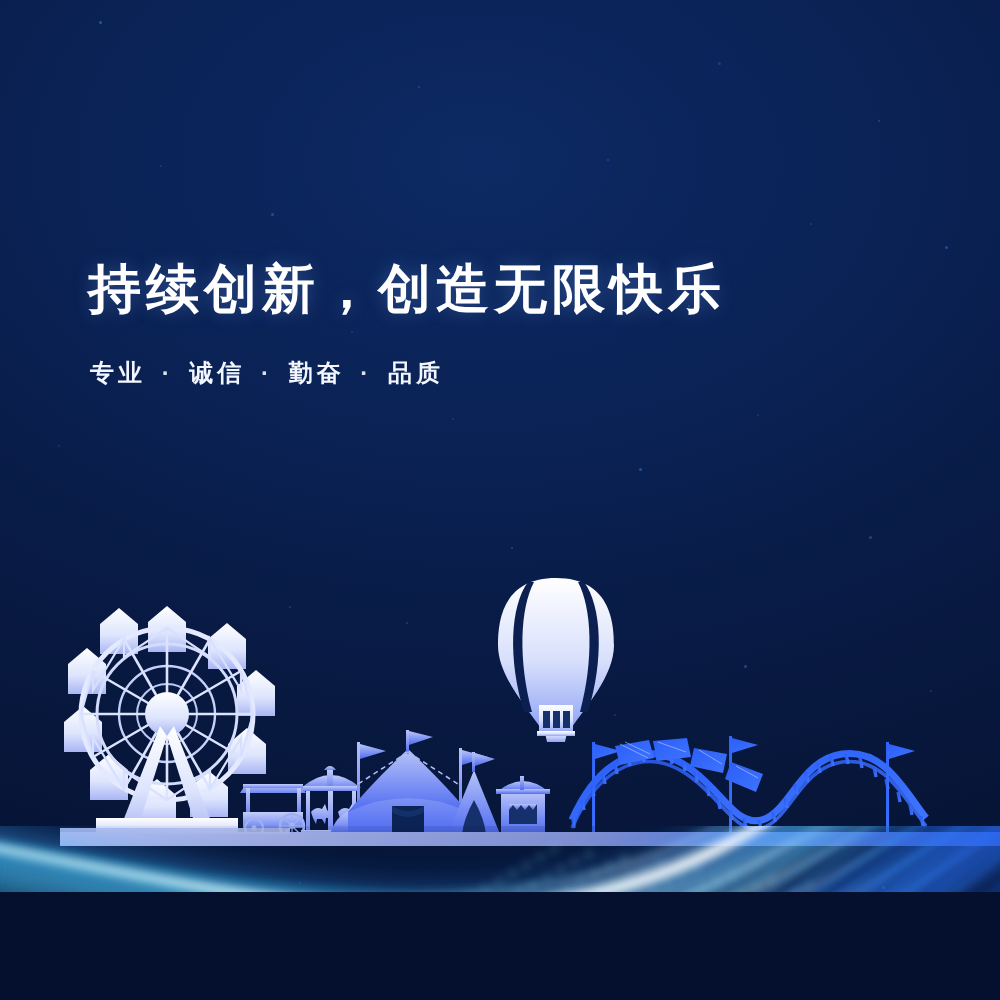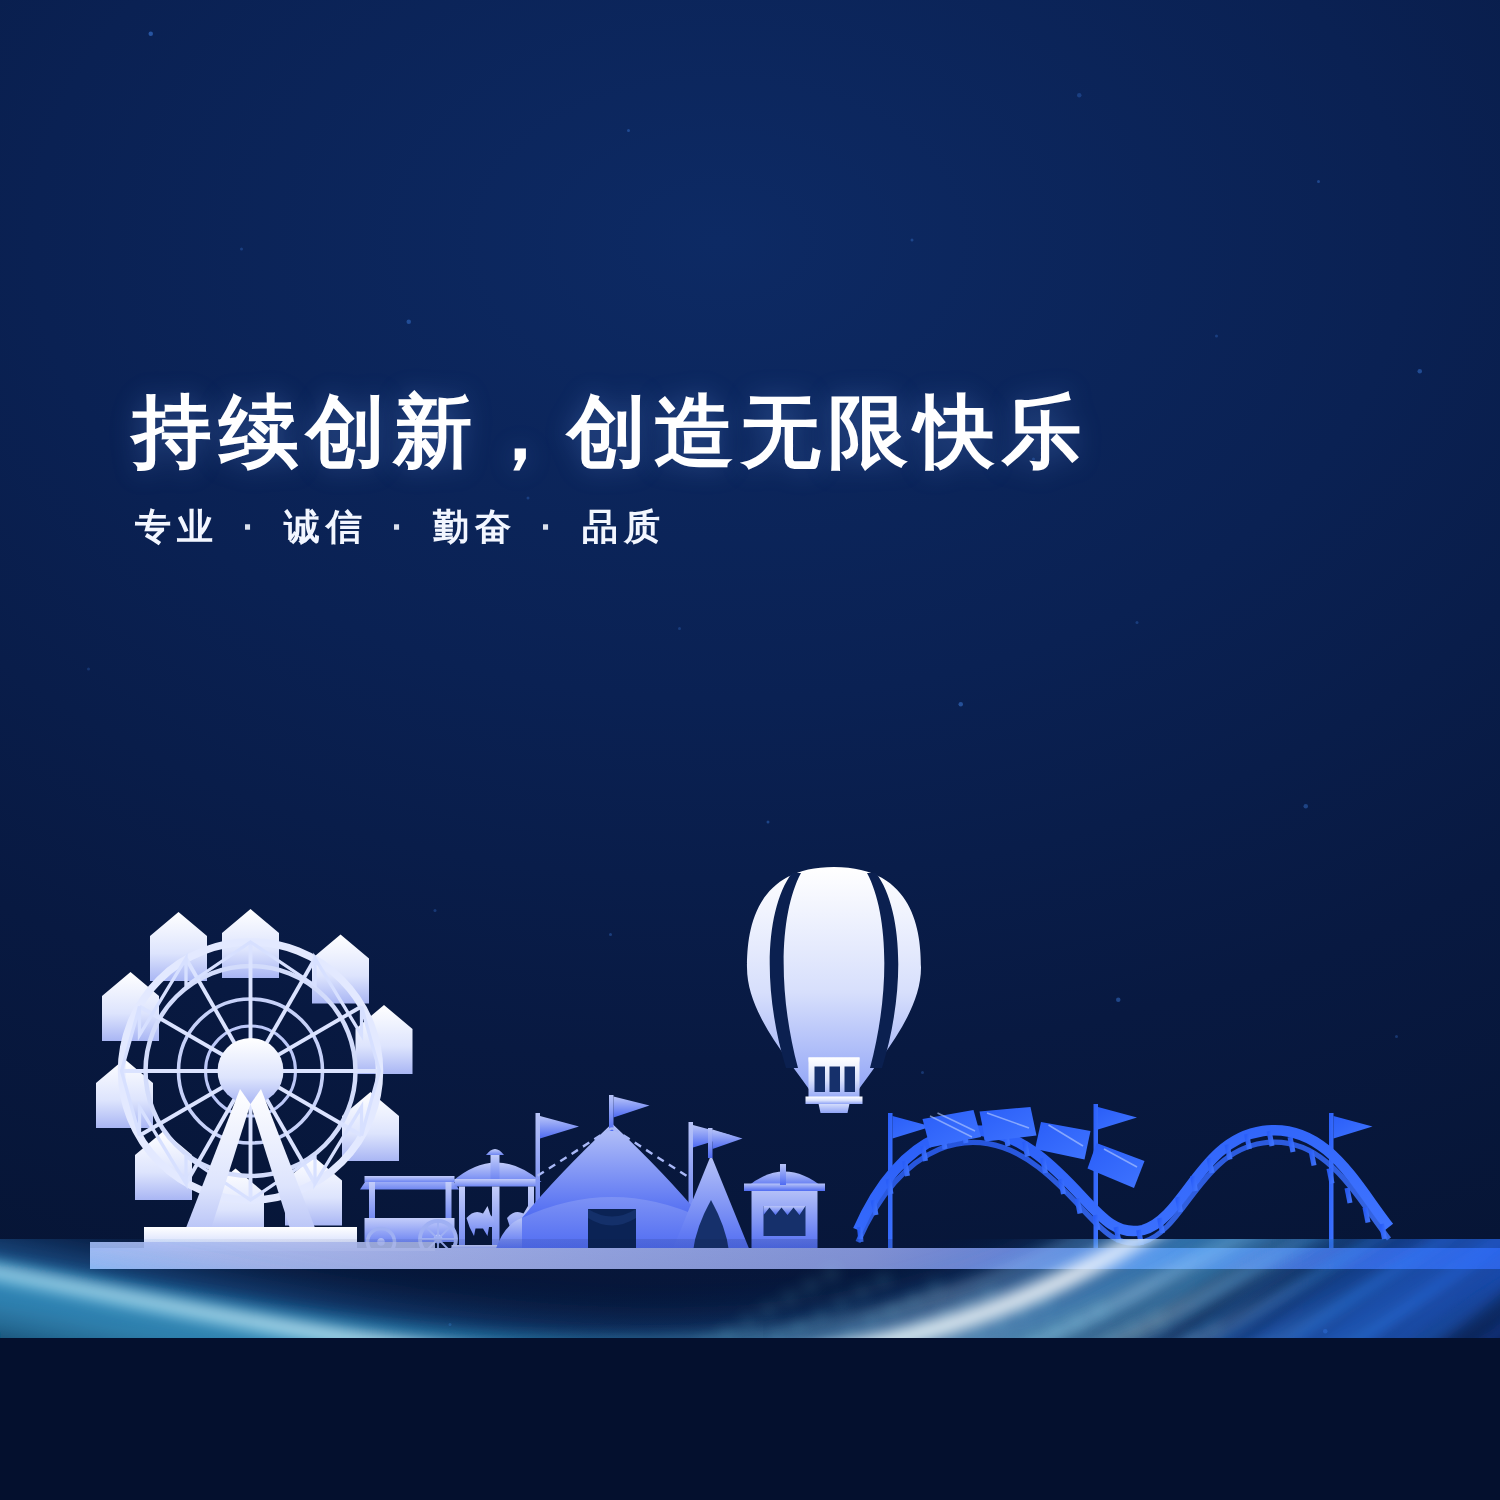--- a/index.html
+++ b/index.html
@@ -14,21 +14,21 @@
   .star{position:absolute;border-radius:50%;background:#3f7fe0;}
   
   .copy{position:absolute;left:88px;top:258px;z-index:40;}
   .headline{
     color:#ffffff;font-size:53px;font-weight:bold;letter-spacing:5px;
     line-height:1.16;white-space:nowrap;margin:0;
     text-shadow:0 0 18px rgba(120,170,255,.30);
   }
   .subline{
     color:#f2f6ff;font-size:24px;font-weight:bold;letter-spacing:4px;
-    margin:16px 0 0 2px;white-space:nowrap;
+    margin:38px 0 0 2px;white-space:nowrap;
   }
   .sub-dot{opacity:.9;padding:0 5px;}
   
   .scene{position:absolute;left:0;top:0;width:1000px;height:1000px;z-index:20;}
   .wave{position:absolute;left:0;top:0;width:1000px;height:1000px;z-index:30;}
   .nolight{pointer-events:none;}
 </style>
 </head>
 <body>
 

